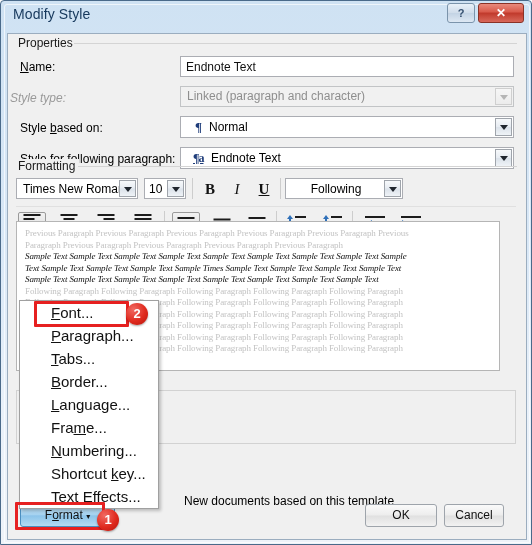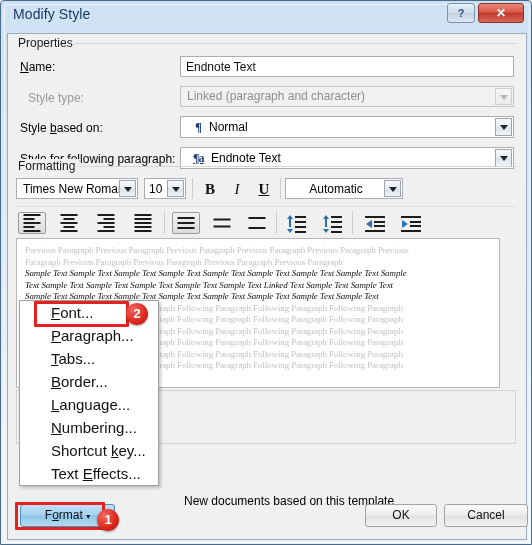--- a/index.html
+++ b/index.html
@@ -301,21 +301,21 @@
   </div>
 
   <div id="client">
 
     <div class="group-label" style="left:6px; top:2px;">Properties</div>
     <div class="group-line" style="left:66px; top:9px; width:443px;"></div>
 
     <div class="fld-label" style="left:12px; top:26px;"><span class="u">N</span>ame:</div>
     <div class="textbox" style="left:172px; top:22px; width:334px; height:21px;">Endnote Text</div>
 
-    <div class="fld-label disabled" style="left:20px; top:57px;">Style type:</div>
+    <div class="fld-label disabled" style="left:2px; top:57px;font-style:italic;">Style type:</div>
     <div class="combo disabled" style="left:172px; top:52px; width:334px; height:21px;">
       <span class="combo-text">Linked (paragraph and character)</span>
       <span class="combo-arrow"></span>
     </div>
 
     <div class="fld-label" style="left:12px; top:87px;">Style <span class="u">b</span>ased on:</div>
     <div class="combo" style="left:172px; top:82px; width:334px; height:22px;">
       <span class="pilcrow" style="position:absolute; left:14px; top:2px;">¶</span>
       <span class="combo-text" style="left:28px; top:3px;">Normal</span>
       <span class="combo-arrow"></span>
@@ -348,21 +348,21 @@
     <div class="tbtn" style="left:217px; top:144px; width:24px;">
       <span class="glyph" style="font-style:italic;">I</span>
     </div>
     <div class="tbtn" style="left:244px; top:144px; width:24px;">
       <span class="glyph" style="text-decoration:underline; font-weight:bold;">U</span>
     </div>
 
     <div class="sep" style="left:272px; top:144px; height:21px;"></div>
 
     <div class="combo" style="left:277px; top:144px; width:118px; height:21px;">
-      <span class="combo-text" style="left:0; width:100px; top:3px; text-align:center;">Automatic</span>
+      <span class="combo-text" style="left:0; width:100px; top:3px; text-align:center;">Following</span>
       <span class="combo-arrow"></span>
     </div>
 
     <div class="hline" style="left:8px; top:172px; width:500px;"></div>
 
     <div class="tbtn pressed" style="left:10px; top:178px; width:28px;">
       <span class="alignicon" style="width:17px;">
         <i style="width:17px"></i>
           <i style="width:11px"></i>
           <i style="width:17px"></i>
@@ -471,55 +471,56 @@
         <g fill="#1c1c1c">
             <rect x="0" y="0" width="20" height="2"></rect>
             <rect x="9" y="5" width="11" height="2"></rect>
             <rect x="9" y="9" width="11" height="2"></rect>
             <rect x="0" y="14" width="20" height="2"></rect>
           </g>
         <polygon points="1,4 1,12 7,8" fill="#2e6fb8"></polygon>
       </svg>
     </div>
 
-    <div id="preview" style="left:8px; top:204px; width:484px; height:150px;">
+    <div id="preview" style="left:8px; top:187px; width:484px; height:150px;">
       <div style="padding:6px 8px;">
         <div class="prev-line prev-gray">Previous Paragraph Previous Paragraph Previous Paragraph Previous Paragraph Previous Paragraph Previous</div>
         <div class="prev-line prev-gray">Paragraph Previous Paragraph Previous Paragraph Previous Paragraph Previous Paragraph</div>
         <div class="prev-line prev-black">Sample Text Sample Text Sample Text Sample Text Sample Text Sample Text Sample Text Sample Text Sample</div>
-        <div class="prev-line prev-black">Text Sample Text Sample Text Sample Text Sample Text Sample Text Linked Text Sample Text Sample Text</div>
+        <div class="prev-line prev-black">Text Sample Text Sample Text Sample Text Sample Times Sample Text Sample Text Sample Text Sample Text</div>
         <div class="prev-line prev-black">Sample Text Sample Text Sample Text Sample Text Sample Text Sample Text Sample Text Sample Text</div>
         <div class="prev-line prev-gray">Following Paragraph Following Paragraph Following Paragraph Following Paragraph Following Paragraph</div>
         <div class="prev-line prev-gray">Following Paragraph Following Paragraph Following Paragraph Following Paragraph Following Paragraph</div>
         <div class="prev-line prev-gray">Following Paragraph Following Paragraph Following Paragraph Following Paragraph Following Paragraph</div>
         <div class="prev-line prev-gray">Following Paragraph Following Paragraph Following Paragraph Following Paragraph Following Paragraph</div>
         <div class="prev-line prev-gray">Following Paragraph Following Paragraph Following Paragraph Following Paragraph Following Paragraph</div>
         <div class="prev-line prev-gray">Following Paragraph Following Paragraph Following Paragraph Following Paragraph Following Paragraph</div>
       </div>
     </div>
 
     <div id="descbox" style="left:8px; top:356px; width:500px; height:54px;"></div>
 
     <div class="opt-text" style="left:176px; top:436px;margin-top:24px;">New documents based on this template</div>
 
     <div class="btn" id="format-btn" style="left:12px; top:470px; width:95px;">
       <span>F<span class="u">o</span>rmat</span>
       <span style="font-size:8px;">▾</span>
     </div>
     <div class="btn" style="left:357px; top:470px; width:72px;">OK</div>
-    <div class="btn" style="left:436px; top:470px; width:84px;">Cancel</div>
+    <div class="btn" style="left:436px; top:470px; width:60px;">Cancel</div>
 
   </div>
 
   <div id="ctxmenu" style="left:18px; top:299px; width:140px;">
     <div class="mi"><span class="u">F</span>ont...</div>
     <div class="mi"><span class="u">P</span>aragraph...</div>
     <div class="mi"><span class="u">T</span>abs...</div>
     <div class="mi"><span class="u">B</span>order...</div>
     <div class="mi"><span class="u">L</span>anguage...</div>
+    <div class="mi">Fra<span class="u">m</span>e...</div>
     <div class="mi"><span class="u">N</span>umbering...</div>
     <div class="mi">Shortcut <span class="u">k</span>ey...</div>
     <div class="mi">Text <span class="u">E</span>ffects...</div>
   </div>
 
   <div class="redbox" style="left:33px; top:300px; width:95px; height:26px;"></div>
   <div class="badge" style="left:125px; top:302px;">2</div>
 
   <div class="redbox" style="left:14px; top:501px; width:90px; height:28px;"></div>
   <div class="badge" style="left:96px; top:508px;">1</div>

